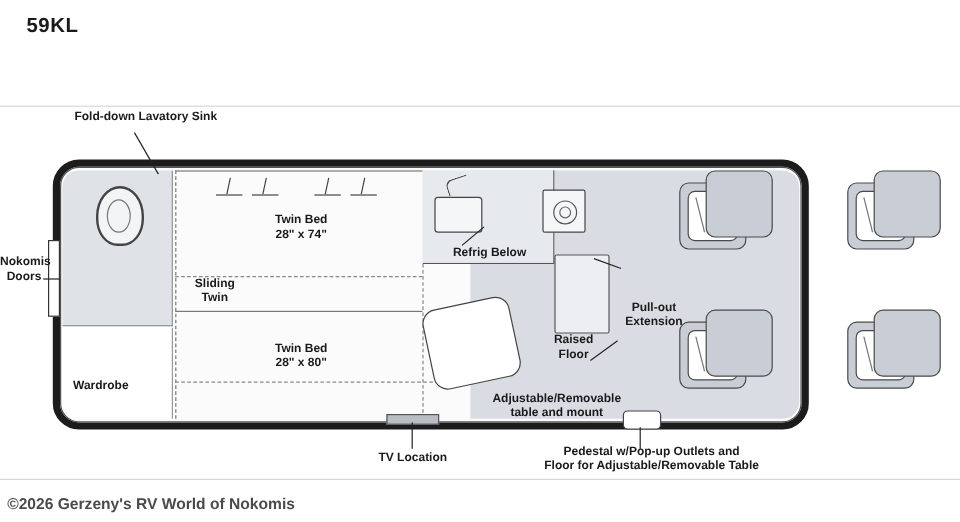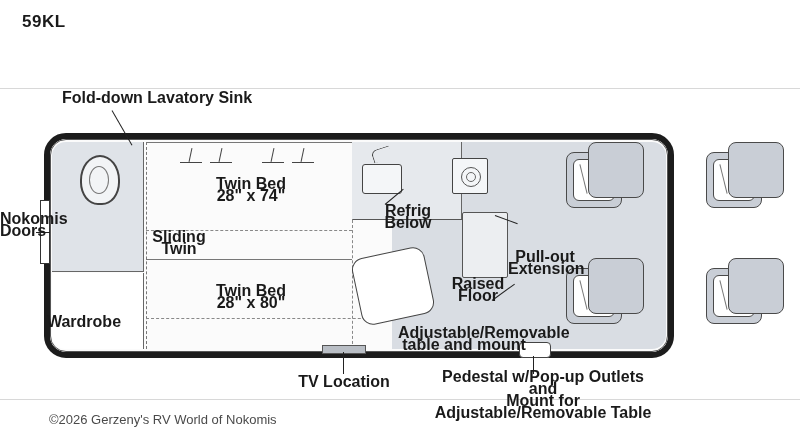--- a/index.html
+++ b/index.html
@@ -44,23 +44,22 @@
     top: 399px;
     width: 800px;
     height: 1px;
     background: #d8d8d8;
   }
   .copyright {
     position: absolute;
     left: 6px;
     top: 412px;
     font-size: 13px;
-    font-weight: normal;
+    font-weight: bold;
     color: #4a4a4a;
-    margin-left: 43px;
   }
   
   .coach-outline {
     position: absolute;
     left: 44px;
     top: 133px;
     width: 630px;
     height: 225px;
     border: 6px solid #1c1c1c;
     border-radius: 22px 22px 22px 22px;
@@ -353,21 +352,21 @@
     content: "";
     position: absolute;
     left: 28px; top: 4px;
     width: 1px; height: 30px;
     background: #777;
     transform: rotate(14deg);
   }
   
   .lbl {
     position: absolute;
-    font-size: 16px;
+    font-size: 10px;
     font-weight: bold;
     color: #1a1a1a;
     line-height: 12px;
     text-align: center;
     white-space: pre-line;
   }
   .lbl.left { text-align: left; }
   .leader {
     position: absolute;
     background: #222;
@@ -477,15 +476,15 @@
 28" x 80"</div>
   <div class="lbl" style="left:362px; top:205px; width:92px;">Refrig Below</div>
   <div class="lbl" style="left:508px; top:216px; width:74px;margin-top:35px;">Pull-out
 Extension</div>
   <div class="lbl" style="left:448px; top:278px; width:60px;">Raised
 Floor</div>
   <div class="lbl" style="left:398px; top:327px; width:132px;">Adjustable/Removable
 table and mount</div>
   <div class="lbl" style="left:298px; top:376px; width:92px;">TV Location</div>
   <div class="lbl" style="left:434px; top:371px; width:218px;">Pedestal w/Pop-up Outlets and
-Mount for Adjustable/Removable Table</div>
+Floor for Adjustable/Removable Table</div>
 
 </div>
 
 </body></html>

